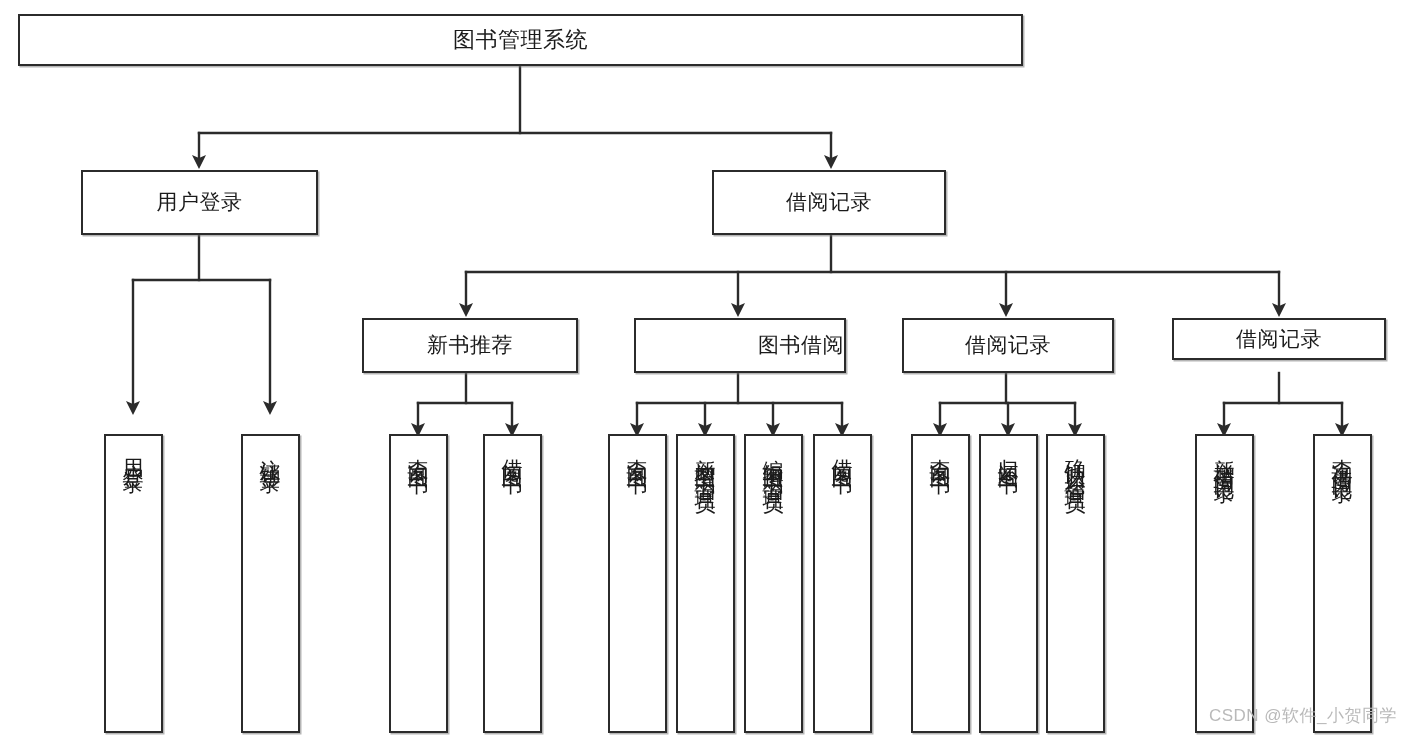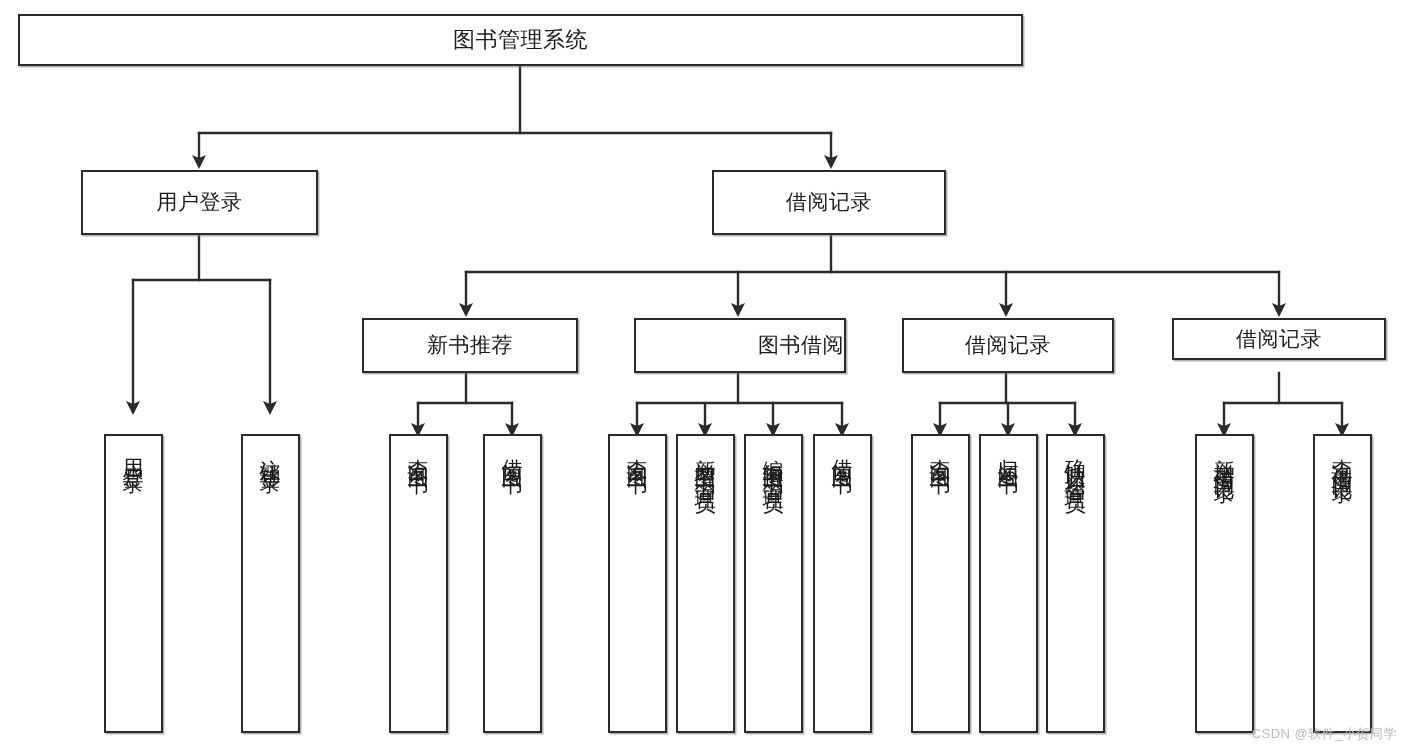--- a/index.html
+++ b/index.html
@@ -61,22 +61,22 @@
     writing-mode: vertical-rl;
     text-orientation: upright;
     font-size: 21px;
     letter-spacing: 5px;
     line-height: 1;
     white-space: nowrap;
   }
   #watermark {
     position: absolute;
     right: 8px;
-    bottom: 4px;
-    font-size: 13px;
+    bottom: 20px;
+    font-size: 17px;
     color: #b9b9b9;
     letter-spacing: 0.5px;
     z-index: 5;
     white-space: nowrap;
   }
 </style>
 </head>
 <body>
 
 <div id="canvas">

